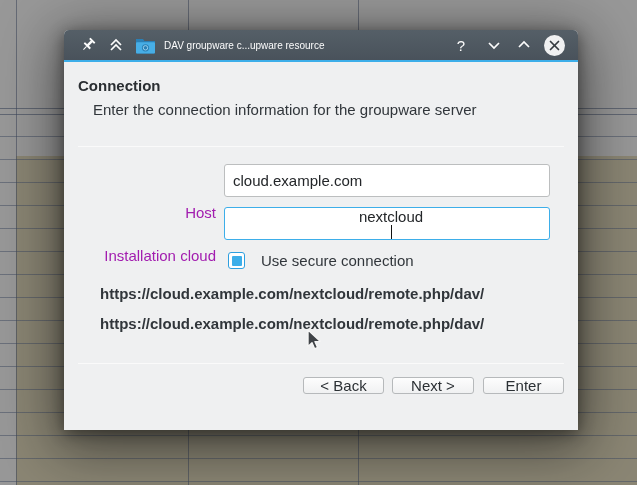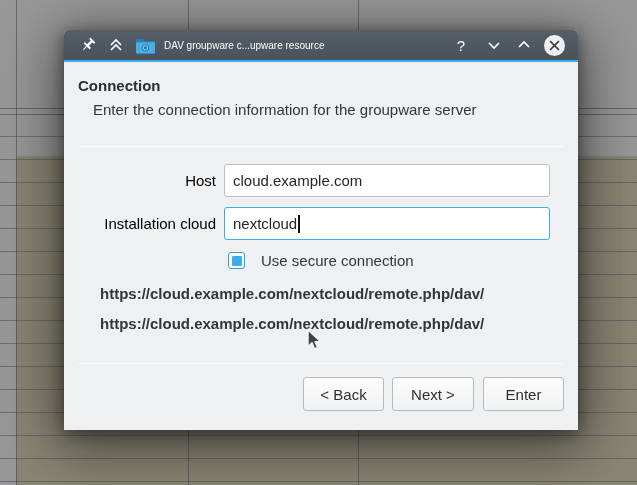--- a/index.html
+++ b/index.html
@@ -66,30 +66,30 @@
     position: absolute; left: 29px; top: 71px;
     font-size: 15px; color: #31363b;
   }
   .sep { position: absolute; left: 14px; width: 486px; height: 1px;
     background: #cfd0d2; border-bottom: 1px solid #fafafa; }
   .sep1 { top: 116px; }
   .sep2 { top: 333px; }
 
   .field-label {
     position: absolute; width: 140px; text-align: right;
-    font-size: 15px; color: #000000; line-height: 33px;
+    font-size: 15px; color: #a21caf; line-height: 33px; margin-top: 32px;
   }
   .textfield {
     position: absolute; left: 160px; width: 326px; height: 33px;
     background: #ffffff; border: 1px solid #bcbebf; border-radius: 3px;
     font-size: 15px; color: #232629;
     display: flex; align-items: center; padding-left: 8px;
     white-space: nowrap; overflow: hidden;
   }
-  .textfield.focused { border: 1.5px solid #3daee9; }
+  .textfield.focused { border: 1.5px solid #3daee9; flex-direction: column; }
   .caret { display: inline-block; width: 1.5px; height: 18px;
     background: #111; margin-left: 1px; }
 
   .checkbox-row { position: absolute; left: 164px; top: 222px;
     display: flex; align-items: center; }
   .checkbox {
     width: 17px; height: 17px; border: 1.5px solid #2e9fdf;
     border-radius: 3px; background: #ffffff; position: relative;
   }
   .checkbox .inner {
@@ -97,21 +97,21 @@
     background: #3daee9; border-radius: 1px;
   }
   .checkbox-label { margin-left: 16px; font-size: 15px; color: #31363b; }
 
   .url-line { position: absolute; left: 36px; font-size: 15px; color: #31363b;
     white-space: nowrap; font-weight: bold; }
   .url1 { top: 255px; }
   .url2 { top: 285px; }
 
   .btn {
-    position: absolute; top: 347px; height: 34px;
+    position: absolute; top: 347px; height: 17px;
     background: linear-gradient(#fdfdfd, #f0f1f2);
     border: 1px solid #b6b9bb; border-radius: 3px;
     font-size: 15px; color: #2b3034;
     display: flex; align-items: center; justify-content: center;
   }
   .btn-back { left: 239px; width: 81px; }
   .btn-next { left: 328px; width: 82px; }
   .btn-cancel { left: 419px; width: 81px; }
 
   .mouse-cursor { position: absolute; left: 305px; top: 329px; z-index: 20; }

